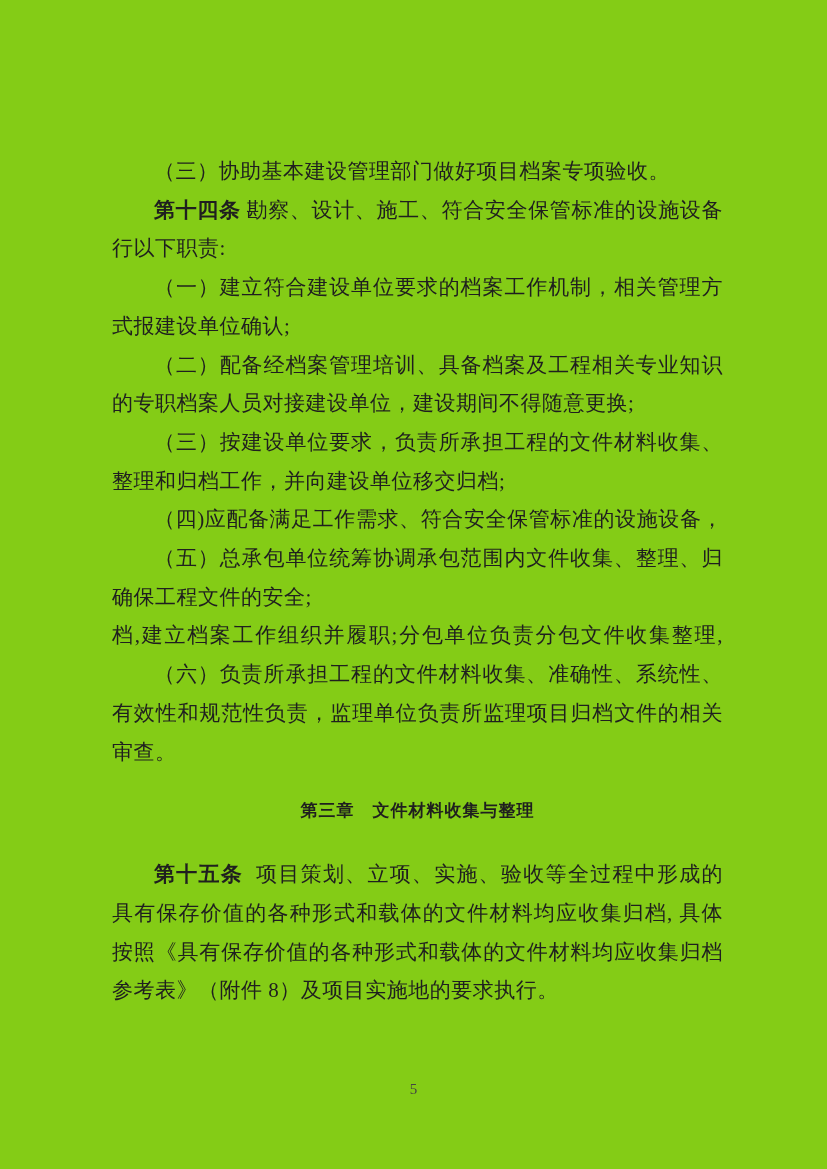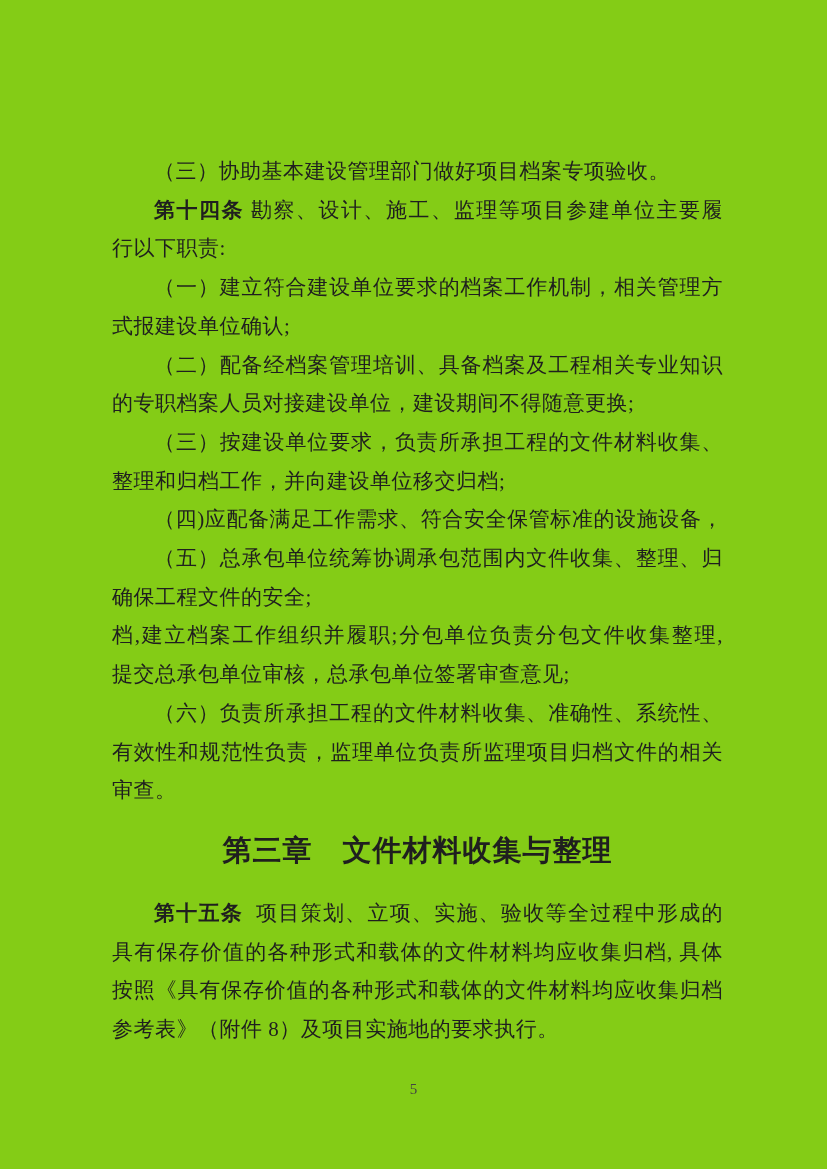--- a/index.html
+++ b/index.html
@@ -36,21 +36,21 @@
     text-indent: 2em;
   }
   .seg-bold {
     font-weight: bold;
     font-family: "Liberation Sans", "DejaVu Sans", sans-serif;
   }
   .chapter-heading {
     text-align-last: center;
     font-family: "Liberation Sans", "DejaVu Sans", sans-serif;
     font-weight: bold;
-    font-size: 29px;
+    font-size: 17px;
     line-height: 40px;
     margin: 20px 0 24px 0;
     white-space: pre-wrap;
     letter-spacing: 1px;
   }
   .footer {
     position: absolute;
     left: 0;
     top: 1080px;
     width: 100%;
@@ -61,33 +61,32 @@
     color: #444444;
     font-family: "Liberation Serif", "DejaVu Serif", serif;
   }
 </style>
 </head>
 <body>
 
 <div class="page">
   <div class="content" id="doc-content">
       <div class="line indent"><span>（三）协助基本建设管理部门做好项目档案专项验收。</span></div>
-      <div class="line indent stretch"><span class="seg-bold">第十四条</span><span> 勘察、设计、施工、监理等项目参建单位主要履</span></div>
+      <div class="line indent stretch"><span class="seg-bold">第十四条</span><span> 勘察、设计、施工、符合安全保管标准的设施设备</span></div>
       <div class="line"><span>行以下职责:</span></div>
       <div class="line indent stretch"><span>（一）建立符合建设单位要求的档案工作机制，相关管理方</span></div>
       <div class="line"><span>式报建设单位确认;</span></div>
       <div class="line indent stretch"><span>（二）配备经档案管理培训、具备档案及工程相关专业知识</span></div>
       <div class="line"><span>的专职档案人员对接建设单位，建设期间不得随意更换;</span></div>
       <div class="line indent stretch"><span>（三）按建设单位要求，负责所承担工程的文件材料收集、</span></div>
       <div class="line"><span>整理和归档工作，并向建设单位移交归档;</span></div>
       <div class="line indent stretch"><span>（四)应配备满足工作需求、符合安全保管标准的设施设备，</span></div>
       <div class="line indent stretch"><span>（五）总承包单位统筹协调承包范围内文件收集、整理、归</span></div>
       <div class="line"><span>确保工程文件的安全;</span></div>
       <div class="line stretch"><span>档,建立档案工作组织并履职;分包单位负责分包文件收集整理,</span></div>
-      <div class="line"><span>提交总承包单位审核，总承包单位签署审查意见;</span></div>
       <div class="line indent stretch"><span>（六）负责所承担工程的文件材料收集、准确性、系统性、</span></div>
       <div class="line stretch"><span>有效性和规范性负责，监理单位负责所监理项目归档文件的相关</span></div>
       <div class="line"><span>审查。</span></div>
       <div class="chapter-heading"><span class="seg-bold">第三章　文件材料收集与整理</span></div>
       <div class="line indent stretch"><span class="seg-bold">第十五条</span><span>  项目策划、立项、实施、验收等全过程中形成的</span></div>
       <div class="line stretch"><span>具有保存价值的各种形式和载体的文件材料均应收集归档, 具体</span></div>
       <div class="line stretch"><span>按照《具有保存价值的各种形式和载体的文件材料均应收集归档</span></div>
       <div class="line"><span>参考表》（附件 8）及项目实施地的要求执行。</span></div>
     </div>
   <div class="footer">

